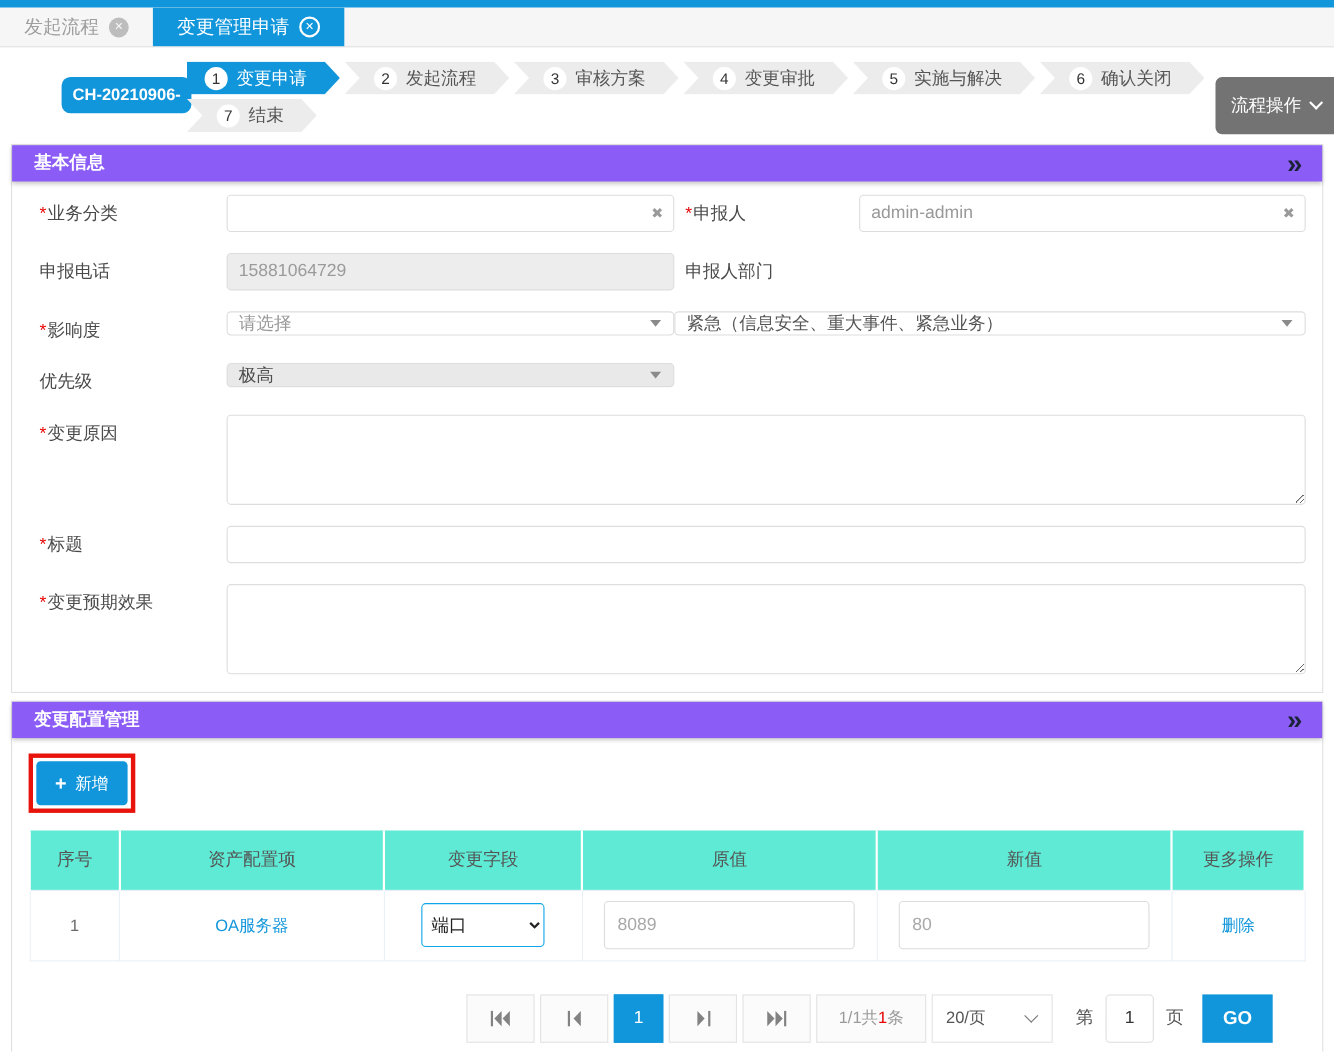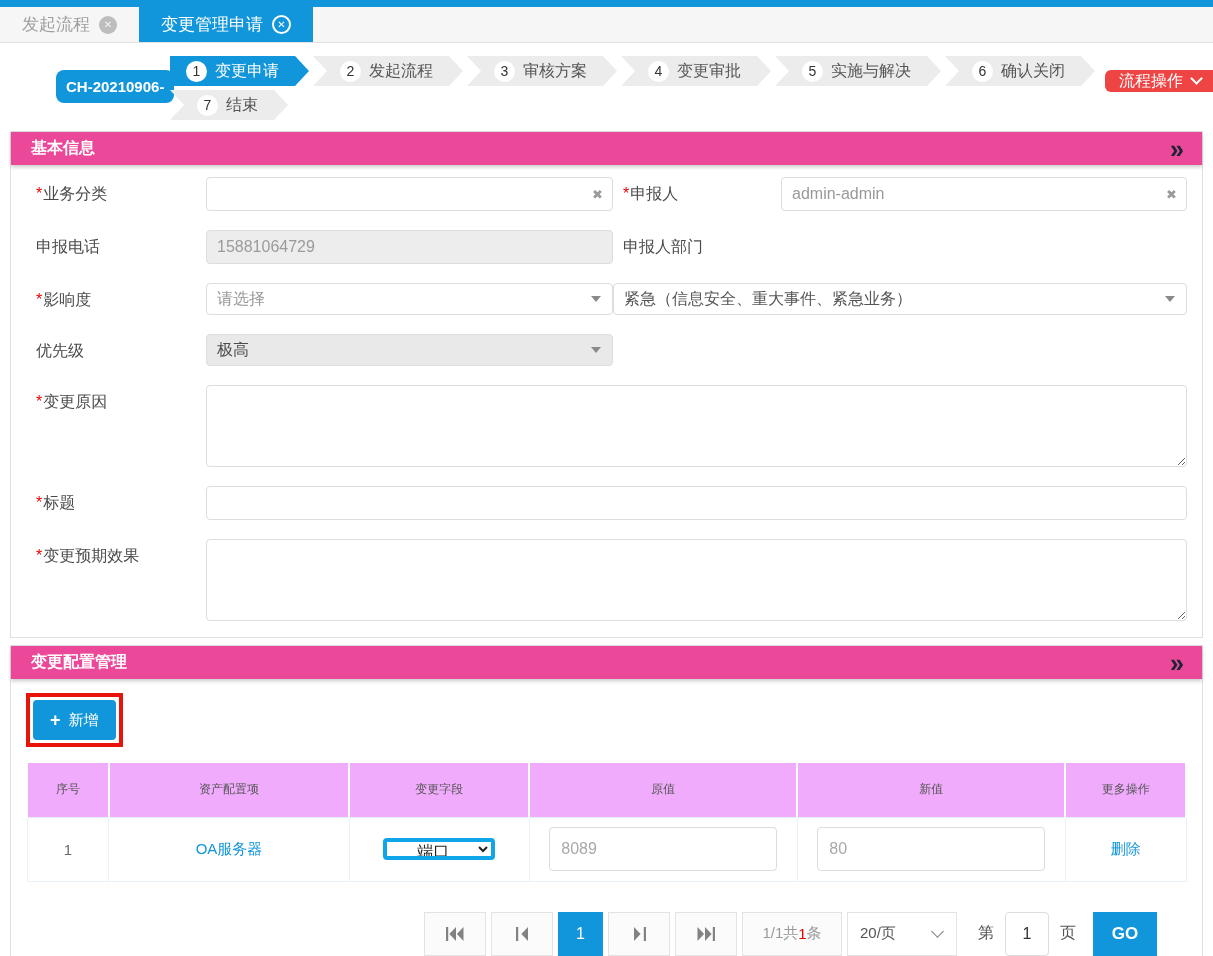--- a/index.html
+++ b/index.html
@@ -24,30 +24,30 @@
   .steps-rows { margin-left:170px; padding-top:13px; }
   .steps-row { display:flex; gap:4px; margin-bottom:4px; }
   .step { height:30px; display:flex; align-items:center; gap:8px; background:#ececec; color:#555;
     font-size:16px; padding:0 30px 0 27px; cursor:pointer;
     clip-path:polygon(0 0, calc(100% - 14px) 0, 100% 50%, calc(100% - 14px) 100%, 0 100%, 14px 50%); }
   .step.first { padding-left:16px;
     clip-path:polygon(0 0, calc(100% - 14px) 0, 100% 50%, calc(100% - 14px) 100%, 0 100%); }
   .step.active { background:#1296db; color:#fff; }
   .step .num { width:21px; height:21px; border-radius:50%; background:#fff; color:#333;
     font-size:14px; display:flex; align-items:center; justify-content:center; flex:none; }
-  .flow-btn { position:absolute; right:0; top:27px; height:22px; background:#ef4444; color:#fff;
+  .flow-btn { position:absolute; right:0; top:27px; height:52px; background:#737373; color:#fff;
     border:none; border-radius:6px 0 0 6px; font-size:16px; padding:0 12px 0 14px;
     display:flex; align-items:center; gap:9px; cursor:pointer; font-family:inherit; }
   .chev-dn { width:9px; height:9px; border-right:2px solid #fff; border-bottom:2px solid #fff;
     transform:rotate(45deg); margin-top:-5px; }
   .chev-dn.gray { border-color:#777; border-width:1.5px; }
 
   
   .section { margin:0 10px 7px; border:1px solid #e0e0e0; background:#fff; }
-  .section-header { height:33px; background:#ec4899; color:#fff; display:flex; align-items:center;
+  .section-header { height:33px; background:#8b5cf6; color:#fff; display:flex; align-items:center;
     padding:0 20px; font-size:16px; font-weight:bold; box-shadow:0 2px 4px rgba(0,0,0,.22);
     position:relative; z-index:2; }
   .collapse { margin-left:auto; color:#1b2437; font-size:25px; font-weight:bold;
     letter-spacing:-2px; line-height:30px; cursor:pointer; }
   .section-body { padding:12px 15px 10px; }
 
   
   .frow { display:flex; align-items:flex-start; margin-bottom:19px; }
   .fgroup { display:flex; align-items:flex-start; }
   .fgroup.lhalf { width:587px; flex:none; }
@@ -58,45 +58,45 @@
   .req { color:#e60000; margin-right:1px; }
   .ctl { position:relative; }
   .lhalf .ctl { width:407px; }
   .rhalf .ctl, .fullw .ctl { flex:1; }
   .input { width:100%; height:34px; border:1px solid #ddd; border-radius:4px; font-size:16px;
     padding:0 10px; color:#999; background:#fff; font-family:inherit; outline:none; }
   .input.clearable { padding-right:30px; }
   .input.disabled { background:#ededed; color:#9b9b9b; }
   .clear-x { position:absolute; right:10px; top:50%; transform:translateY(-50%);
     color:#9a9a9a; font-size:13px; font-weight:bold; cursor:pointer; }
-  .select-box { height:32px; border:1px solid #ddd; border-radius:4px; background:#fff;
+  .select-box { height:22px; border:1px solid #ddd; border-radius:4px; background:#fff;
     display:flex; align-items:center; padding:0 30px 0 10px; font-size:16px; color:#555;
     position:relative; cursor:pointer; }
   .select-box.placeholder { color:#999; }
   .select-box.disabled { background:#e9e9e9; color:#4d4d4d; cursor:default; }
   .tri { position:absolute; right:11px; top:50%; margin-top:-3px; width:0; height:0;
     border-left:5px solid transparent; border-right:5px solid transparent; border-top:6px solid #8a8a8a; }
   textarea.input { height:82px; padding:8px 10px; resize:both; display:block; }
 
   
   .add-wrap { display:inline-block; border:4px solid #e8140c; padding:3px; margin:2px 0 8px 0; }
   .add-btn { height:40px; background:#1296db; color:#fff; border:none; border-radius:4px;
     font-size:15px; padding:0 17px; display:flex; align-items:center; gap:8px; cursor:pointer;
     font-family:inherit; }
   .plus { font-size:18px; font-weight:bold; line-height:1; }
 
   .ctable { width:100%; border-collapse:collapse; margin-top:8px; table-layout:fixed; }
-  .ctable th { background:#f0abfc; height:54px; font-weight:normal; font-size:12px; color:#555;
+  .ctable th { background:#5eead4; height:54px; font-weight:normal; font-size:16px; color:#555;
     border:2px solid #fff; border-top:none; border-bottom:1px solid #e6eef5; }
   .ctable td { border:1px solid #eaf1f7; height:64px; text-align:center; font-size:15px; color:#6b6b6b; }
   .col-seq{width:80px;} .col-asset{width:235px;} .col-field{width:176px;}
   .col-old{width:262px;} .col-new{width:262px;} .col-act{width:118px;}
   .tlink { color:#1296db; text-decoration:none; font-size:15px; cursor:pointer; }
-  .tselect { width:112px; height:22px; font-size:16px; color:#222; border:4px solid #0ea5e9;
-    border-radius:4px; background:#fff; padding:0 4px; font-family:inherit;text-align:center; }
+  .tselect { width:112px; height:40px; font-size:16px; color:#222; border:1px solid #0ea5e9;
+    border-radius:4px; background:#fff; padding:0 4px; font-family:inherit; }
   .tinput { width:228px; height:44px; border:1px solid #dcdcdc; border-radius:4px; color:#a8a8a8;
     font-size:16px; padding:0 11px; font-family:inherit; outline:none; }
 
   
   .pager { display:flex; align-items:center; justify-content:flex-end; gap:5px;
     margin:30px 30px 14px 0; font-size:16px; color:#555; }
   .pbtn { width:62px; height:44px; border:1px solid #e3e3e3; background:#fbfbfb;
     display:flex; align-items:center; justify-content:center; cursor:pointer; font-family:inherit; }
   .pbtn.page-active { width:45px; background:#1296db; border-color:#1296db; color:#fff; font-size:16px; }
   .pbtn svg { display:block; }

